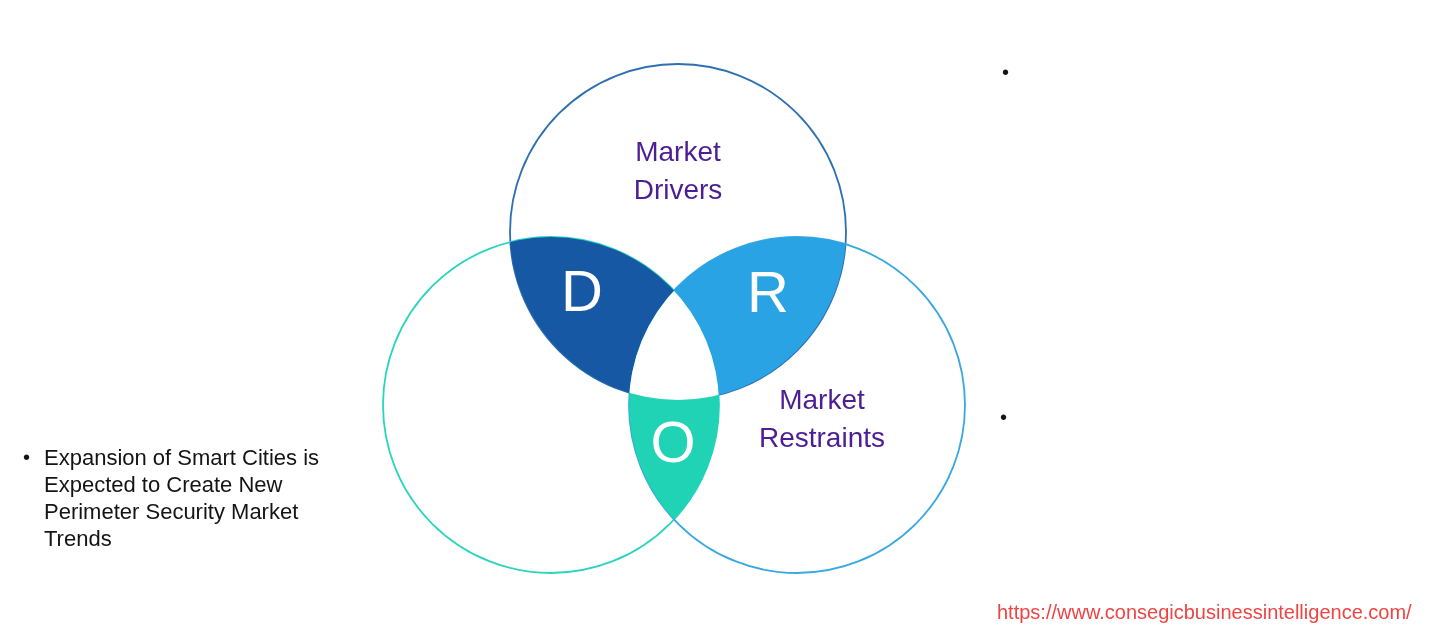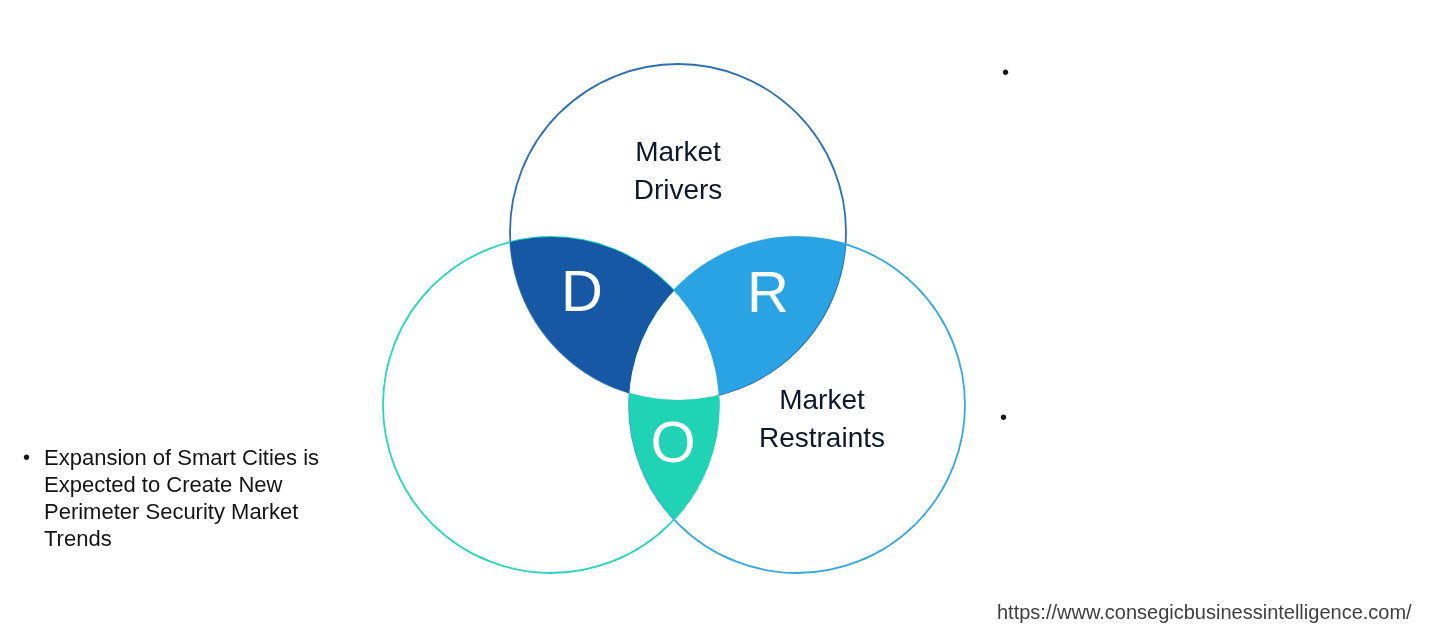--- a/index.html
+++ b/index.html
@@ -10,21 +10,21 @@
     background: #ffffff;
     font-family: "Liberation Sans", sans-serif;
     overflow: hidden;
   }
   .venn-svg { position: absolute; left: 0; top: 0; }
 
   .venn-label {
     position: absolute;
     transform: translateX(-50%);
     text-align: center;
-    color: #0f172a;
+    color: #4c1d95;
     font-size: 28px;
     line-height: 38px;
     white-space: nowrap;
     font-weight: 400;
   }
   .drivers-label    { left: 678px; top: 133px; }
   .opportunity-label{ left: 503px; top: 394px; }
   .restraints-label { left: 822px; top: 381px; }
 
   .venn-letter {
@@ -55,21 +55,21 @@
   }
   .bullet-left         { left: 23px;   top: 444px; width: 340px; }
   .bullet-top-right    { left: 1002px; top: 59px;  width: 420px; }
   .bullet-bottom-right { left: 1000px; top: 404px; width: 410px; }
 
   .source-url {
     position: absolute;
     left: 997px;
     top: 601px;
     font-size: 20px;
-    color: #404040;
+    color: #ef4444;
     white-space: nowrap;
   }
 </style>
 </head>
 <body>
 
 <div class="canvas">
 
   <svg class="venn-svg" width="1453" height="643" viewBox="0 0 1453 643">
     <defs>

